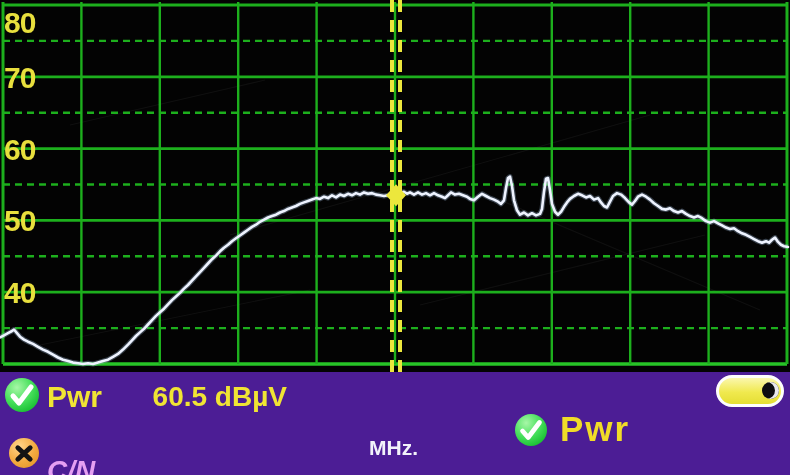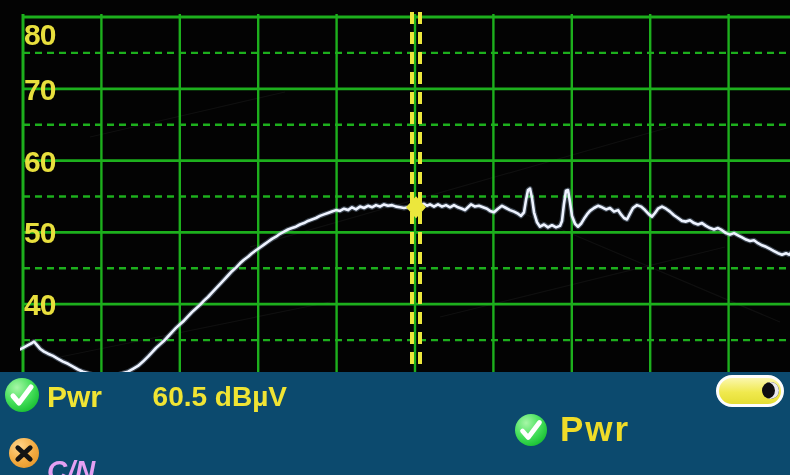--- a/index.html
+++ b/index.html
@@ -1,22 +1,22 @@
 <!DOCTYPE html>
 <html><head>
 <meta charset="utf-8">
 <style>
   html,body{margin:0;padding:0;background:#000;}
   .screen{
     position:relative;width:790px;height:475px;overflow:hidden;
     background:#030303;
     font-family:"Liberation Sans",sans-serif;
   }
-  .chart-wrap{position:absolute;left:0;top:12px;width:674px;height:373px;margin-left:20px;}
-  .bottombar{position:absolute;left:0;top:372px;width:790px;height:103px;background:#0c4a6e;}
+  .chart-wrap{position:absolute;left:0;top:0;width:674px;height:373px;}
+  .bottombar{position:absolute;left:0;top:372px;width:790px;height:103px;background:#4c1d95;}
   .txt{position:absolute;font-weight:bold;white-space:nowrap;}
   .pwr-label{left:47px;top:8px;font-size:30px;color:#f0e434;}
   .pwr-value{left:110px;top:9px;width:177px;text-align:right;font-size:28px;color:#f0e434;}
   .freqbox{
     position:absolute;left:288px;top:5px;width:211px;height:55px;
     background:linear-gradient(180deg,#2b3ddf 0%,#1f2fd1 55%,#1928be 100%);
     border-radius:2px;display:flex;align-items:center;justify-content:center;
   }
   .freqbox span{font-weight:bold;font-size:40px;color:#ffffff;letter-spacing:1px;}
   .mhz{left:288px;top:64px;width:211px;text-align:center;font-size:21px;color:#f2f2fa;}
@@ -91,20 +91,21 @@
   <div class="bottombar">
 
     <div class="icon-circle ic-green check1">
       <svg width="34" height="34" viewBox="0 0 34 34">
         <path d="M8 18 L14 25 L26 9" fill="none" stroke="#ffffff" stroke-width="5" stroke-linecap="round" stroke-linejoin="round"></path>
       </svg>
     </div>
     <span class="txt pwr-label">Pwr</span>
     <span class="txt pwr-value">60.5 dBµV</span>
 
+    <span class="txt mhz">MHz.</span>
 
     <div class="icon-circle ic-green check2">
       <svg width="32" height="32" viewBox="0 0 34 34">
         <path d="M8 18 L14 25 L26 9" fill="none" stroke="#ffffff" stroke-width="5" stroke-linecap="round" stroke-linejoin="round"></path>
       </svg>
     </div>
     <span class="txt pwr2">Pwr</span>
 
     <div class="battery">
       <div class="nub"></div>

